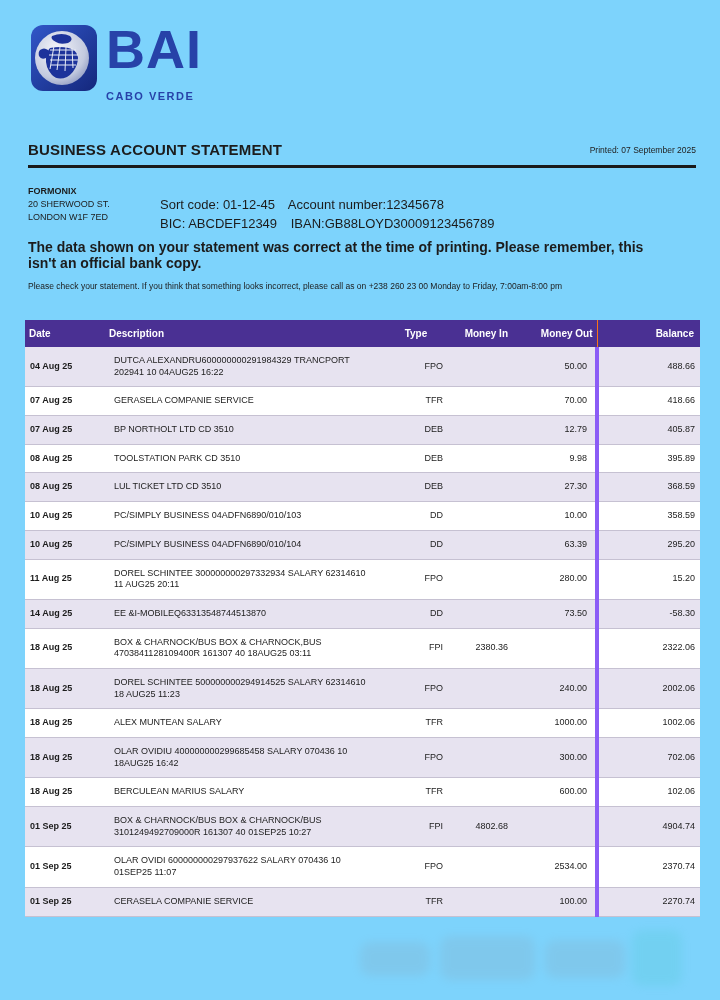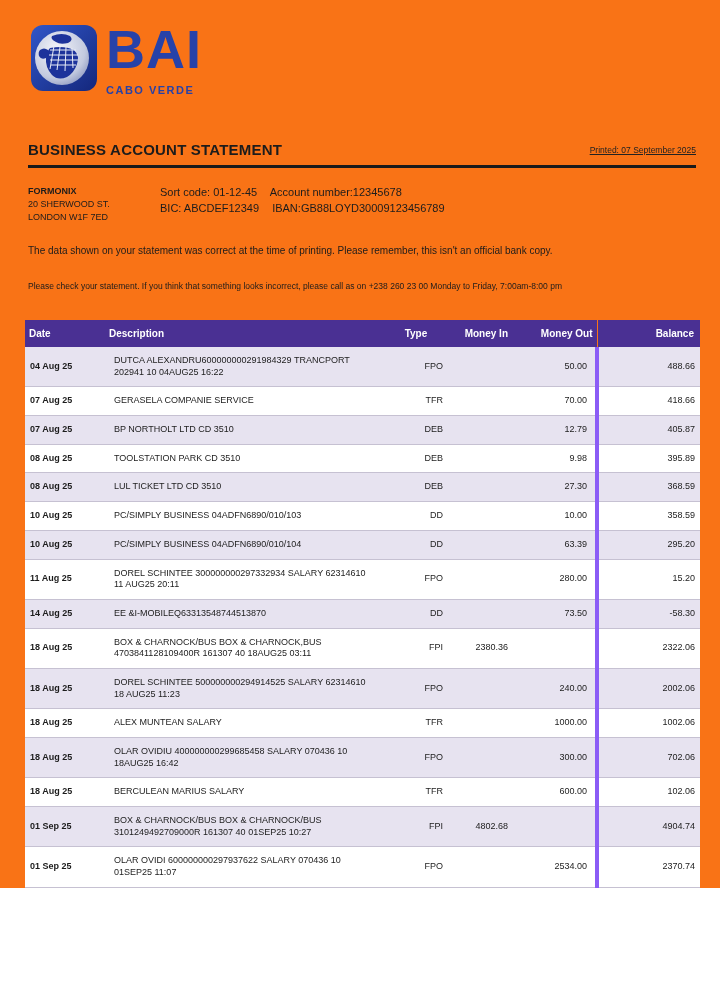--- a/index.html
+++ b/index.html
@@ -1,39 +1,39 @@
 <!DOCTYPE html>
 <html><head>
 <meta charset="utf-8">
 <style>
   html,body{margin:0;padding:0;background:#ffffff;}
   .page{
-    position:relative;width:720px;height:888px;background:#f97316;overflow:hidden;
+    position:relative;width:720px;height:1000px;background:#7dd3fc;overflow:hidden;
     font-family:"Liberation Sans", sans-serif;color:#1c1c1c;
   }
   
   .logo{position:absolute;left:30px;top:24px;display:flex;align-items:flex-start;}
   .logo-icon{width:68px;height:68px;display:block;}
   .brand-txt{margin-left:8px;line-height:1;}
   .brand-name{font-size:54px;font-weight:bold;color:#2742a8;letter-spacing:1px;line-height:.95;}
-  .brand-sub{font-size:11px;font-weight:bold;color:#2742a8;letter-spacing:1.5px;margin-top:10px;}
+  .brand-sub{font-size:11px;font-weight:bold;color:#2742a8;letter-spacing:1.5px;margin-top:16px;}
   
   .title-row{
     position:absolute;left:28px;right:24px;top:141px;
     display:flex;justify-content:space-between;align-items:flex-end;
     border-bottom:3px solid #1a1a1a;padding-bottom:7px;
   }
   .title{font-size:15px;font-weight:bold;letter-spacing:.2px;}
-  .printed{font-size:8.5px;color:#222;padding-bottom:3px;text-decoration:underline;}
+  .printed{font-size:8.5px;color:#222;padding-bottom:3px;}
   
   .info{position:absolute;left:28px;top:185px;font-size:9px;line-height:1.45;}
   .info .holder{font-weight:bold;}
-  .acct{position:absolute;left:160px;top:185px;font-size:11px;line-height:1.45;}
+  .acct{position:absolute;left:160px;top:196px;font-size:13px;line-height:1.45;}
   .acct .pair{margin-right:10px;}
-  .note1{position:absolute;left:28px;top:245px;width:640px;font-size:10px;}
+  .note1{position:absolute;left:28px;top:239px;width:640px;font-size:14px;font-weight:bold;}
   .note2{position:absolute;left:28px;top:281px;width:660px;font-size:8.5px;}
   
   .tbl-wrap{position:absolute;left:25px;top:320px;width:675px;}
   table{width:675px;border-collapse:collapse;table-layout:fixed;}
   thead th{
     background:#4a3093;color:#ffffff;font-size:10px;font-weight:bold;
     height:27px;padding:0 4px;text-align:left;
   }
   th.c-type{text-align:center;}
   th.c-in,th.c-out,th.c-bal{text-align:right;}

